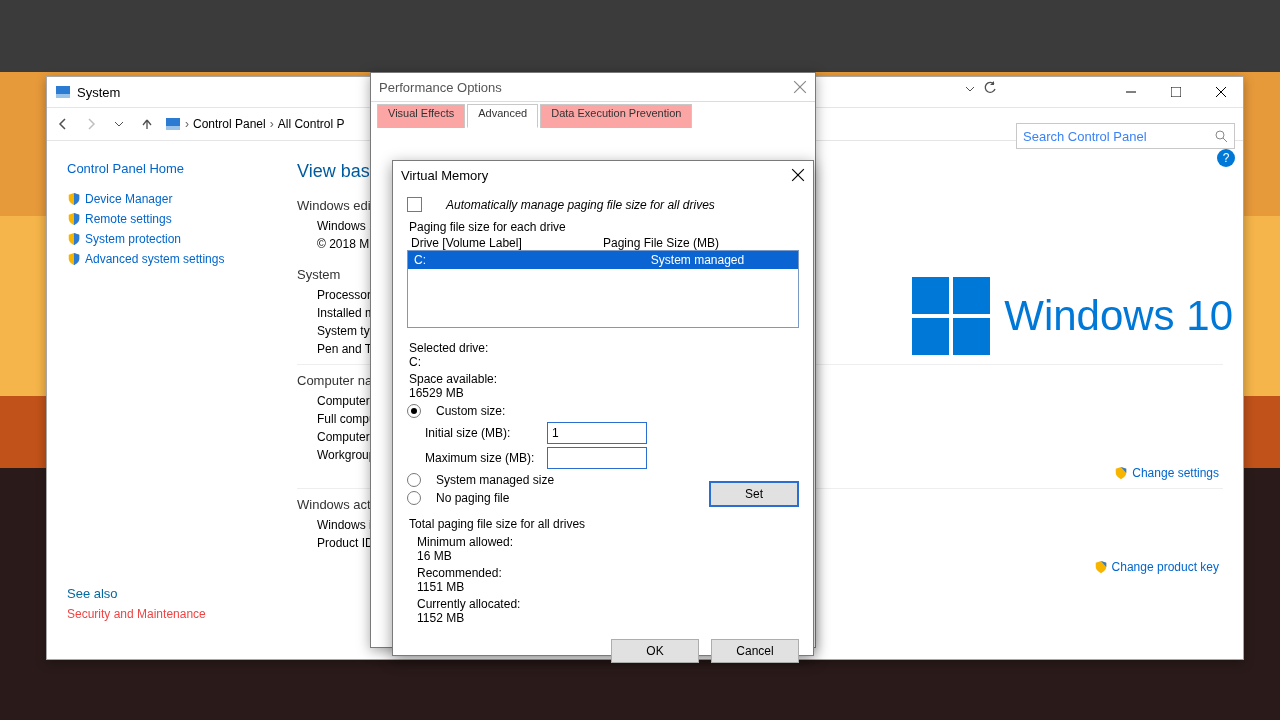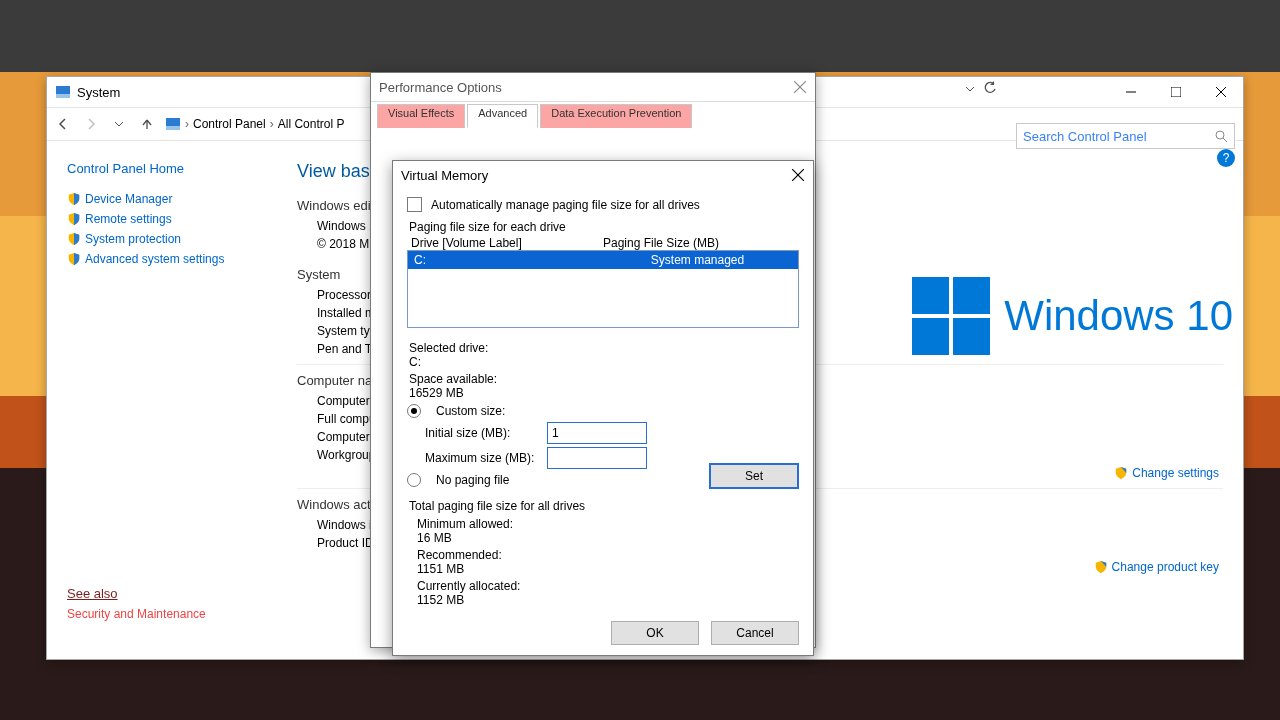--- a/index.html
+++ b/index.html
@@ -17,21 +17,21 @@
   .nav-arrow{width:20px;height:20px;display:flex;align-items:center;justify-content:center;}
   .bc{display:flex;align-items:center;gap:4px;color:#000;}
   .bc .sep{color:#666;}
   .drop{position:absolute;display:flex;align-items:center;gap:2px;}
   .search-box{position:absolute;right:8px;top:46px;width:205px;height:24px;border:1px solid #c8c8c8;background:#fff;display:flex;align-items:center;justify-content:space-between;padding:0 6px;color:#3b82f6;}
   .sys-body{position:absolute;left:0;top:70px;right:0;bottom:0;display:flex;}
   .left-pane{width:210px;padding:14px 0 0 20px;border-right:none;}
   .left-heading{color:#0066cc;font-size:13px;margin-bottom:16px;}
   .left-link{display:flex;align-items:center;gap:4px;color:#0066cc;font-size:12px;margin:6px 0;cursor:pointer;}
   .shield{width:14px;height:14px;display:inline-block;}
-  .see-also{margin-top:320px;color:#7f1d1d;text-decoration:underline;}
+  .see-also{margin-top:320px;color:#0369a1;}
   .see-link{color:#ef4444;font-size:12px;margin-top:6px;display:block;}
   .right-pane{flex:1;padding:14px 20px;position:relative;}
   .section-title{color:#005a9e;font-size:18px;margin:0 0 14px;}
   .subhead{color:#333;font-size:13px;margin:16px 0 6px;}
   .info-line{color:#000;font-size:12px;margin:4px 0 4px 20px;}
   .win10-logo{position:absolute;right:10px;top:130px;display:flex;align-items:center;gap:14px;}
   .win10-logo .sq{width:78px;height:78px;display:grid;grid-template-columns:1fr 1fr;grid-template-rows:1fr 1fr;gap:4px;}
   .win10-logo .sq div{background:#0078d7;}
   .win10-logo .text{font-size:42px;color:#0078d7;font-weight:300;}
   .right-link{display:flex;align-items:center;gap:4px;color:#0066cc;font-size:12px;}
@@ -46,21 +46,21 @@
   .perf-tabs{height:24px;display:flex;gap:2px;padding:2px 6px 0;background:#fff;}
   .perf-tab{border:1px solid #c8c8c8;border-bottom:none;background:#fca5a5;padding:2px 10px;font-size:11px;color:#333;}
   .perf-tab.active{background:#fff;border-bottom:1px solid #fff;position:relative;z-index:2;}
   .perf-btns{position:absolute;bottom:8px;right:10px;display:flex;gap:10px;}
   .winbtn{min-width:72px;height:22px;border:1px solid #adadad;background:#e1e1e1;font-size:12px;display:flex;align-items:center;justify-content:center;}
 
   
   .vm-dialog{position:absolute;left:392px;top:119px;width:420px;height:494px;background:#fff;border:1px solid #7a7a7a;box-shadow:0 4px 14px rgba(0,0,0,.4);margin-top:41px;}
   .vm-title{height:28px;display:flex;align-items:center;justify-content:space-between;padding:0 8px;font-size:13px;}
   .vm-body{padding:6px 14px 10px;font-size:12px;}
-  .chk-row{display:flex;align-items:center;gap:9px;margin:2px 0 8px;}
+  .chk-row{display:flex;align-items:center;gap:24px;margin:2px 0 8px;font-style:italic;}
   .chk-box{width:13px;height:13px;border:1px solid #787878;background:#fff;}
   .group-label{margin:2px 0 2px 2px;}
   .drive-header{display:flex;padding:0 4px;font-size:12px;}
   .drive-list{border:1px solid #7a99c4;background:#fff;height:76px;overflow:hidden;}
   .drive-row{display:flex;height:18px;font-size:12px;background:#0a64d1;color:#fff;padding:0 6px;align-items:center;}
   .drive-row.selected::after{content:"";}
   .kv{display:flex;margin:3px 2px;flex-direction:column;}
   .kv .k{width:130px;}
   .radio-row{display:flex;align-items:center;gap:15px;margin:4px 0;}
   .radio{width:12px;height:12px;border:1px solid #787878;border-radius:50%;display:flex;align-items:center;justify-content:center;}
@@ -316,20 +316,24 @@
       <span class="lbl">Initial size (MB):</span>
       <input class="txt-input" value="1" style="">
     </div>
     <div class="szrow">
       <span class="lbl">Maximum size (MB):</span>
       <input class="txt-input" value="" style="">
     </div>
 
     <div class="radio-row">
       <span class="radio"></span>
+      <span>System managed size</span>
+    </div>
+    <div class="radio-row">
+      <span class="radio"></span>
       <span>No paging file</span>
     </div>
     <div class="set-wrap">
       <div class="set-btn">Set</div>
     </div>
 
     <div class="panel-title">Total paging file size for all drives</div>
     <div class="kv" style="margin-left:10px;">
         <span class="k">Minimum allowed:</span>
         <span>16 MB</span>

